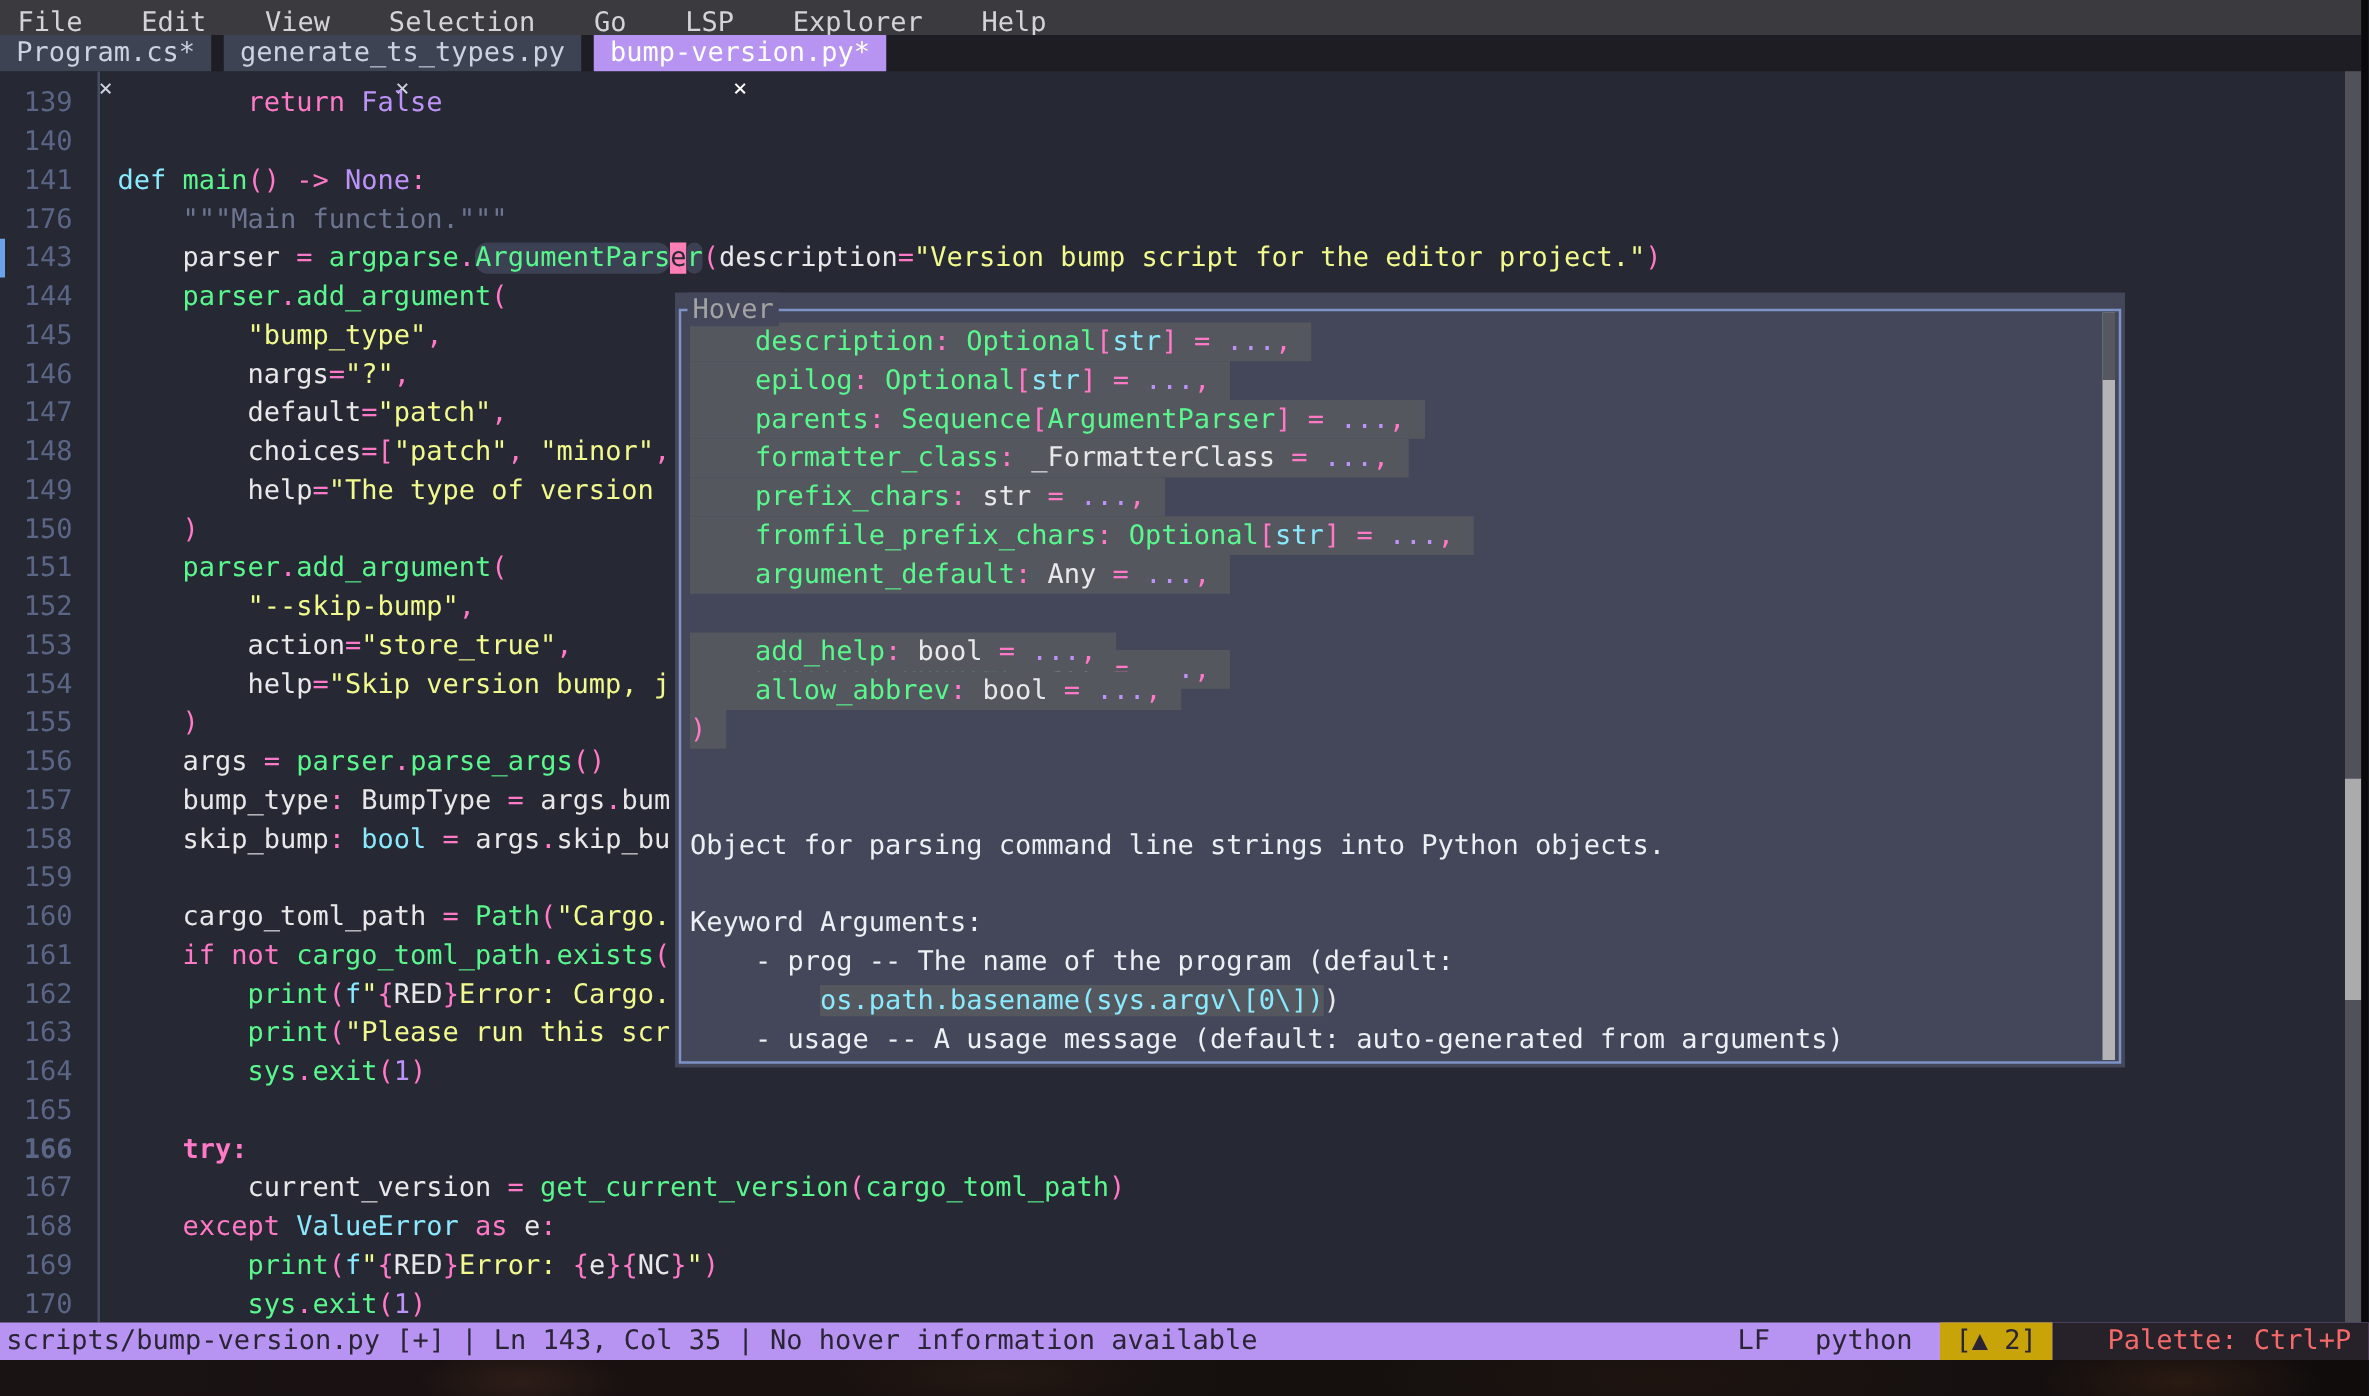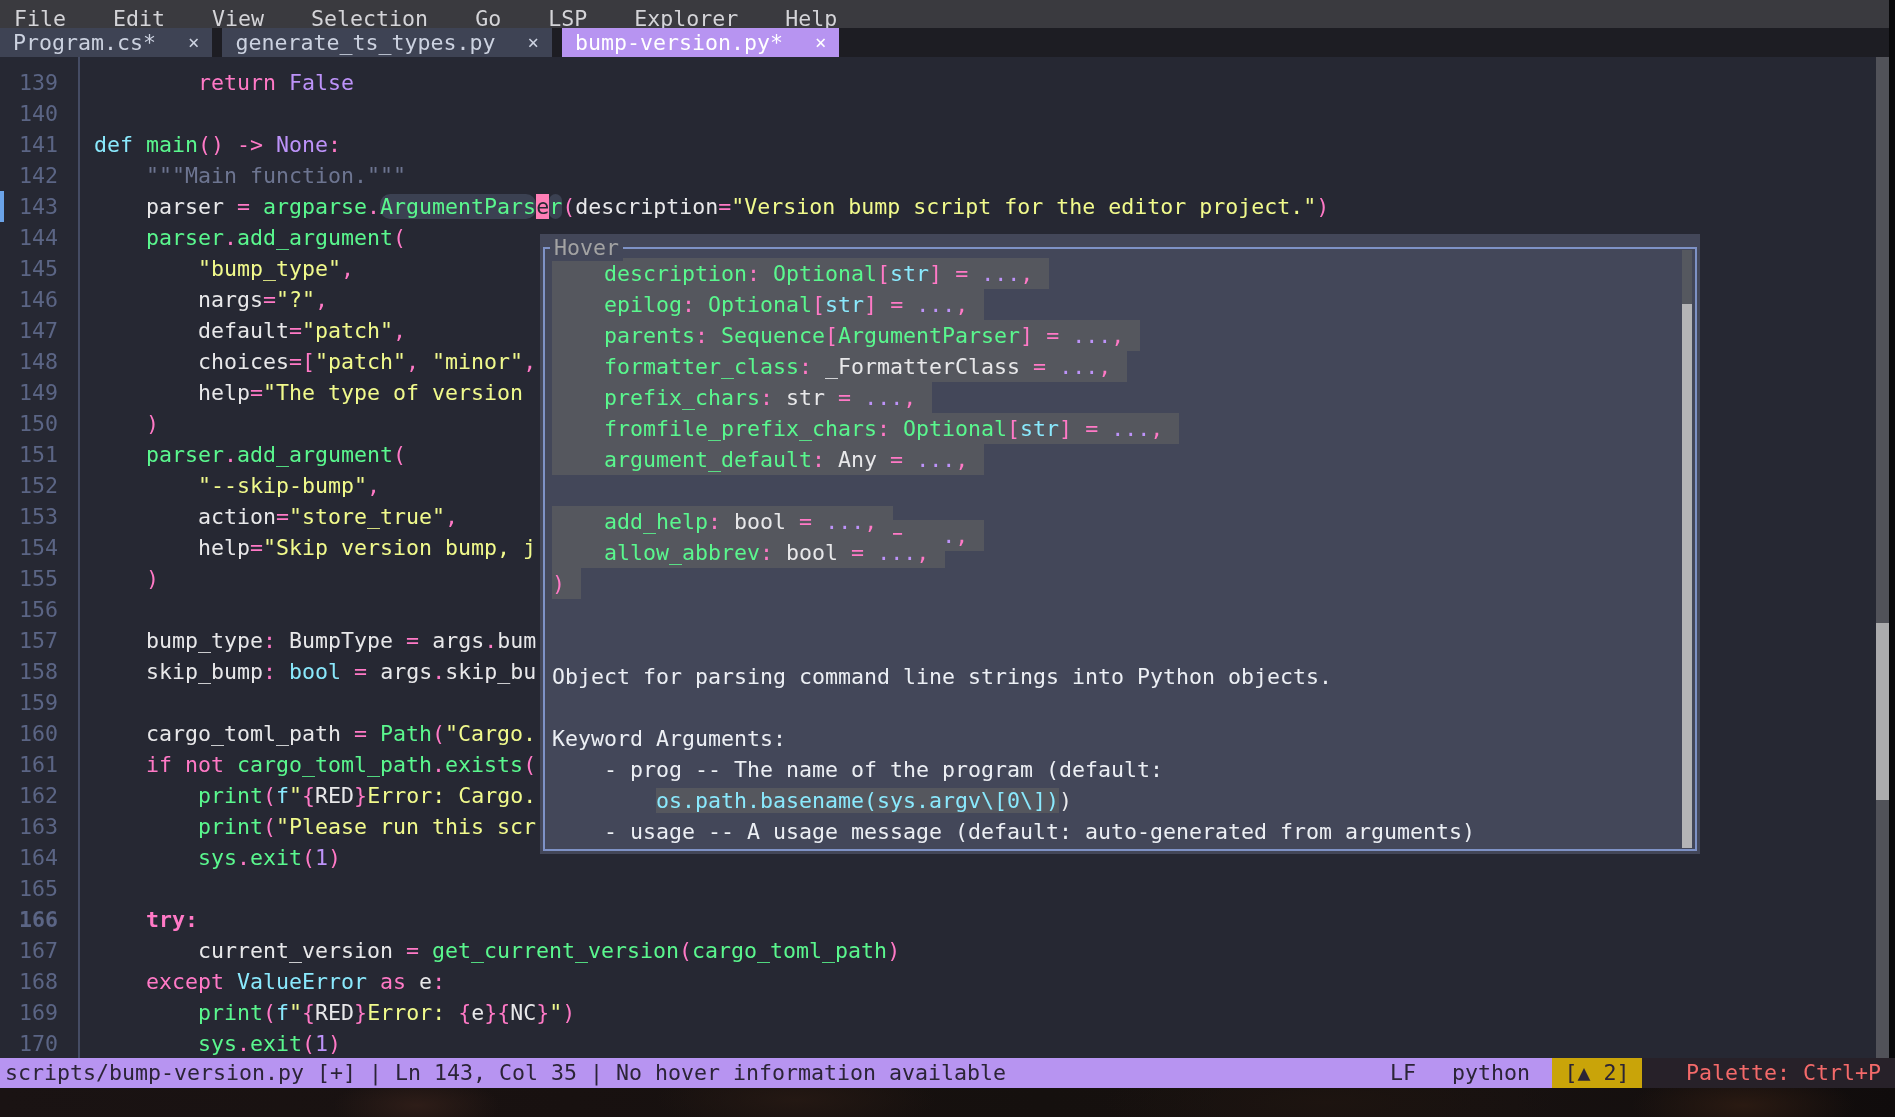--- a/index.html
+++ b/index.html
@@ -13,22 +13,22 @@
   
   .menubar{ position:absolute; left:0; top:0; width:1889px; height:38px;
     background:#3a3a3f; display:flex; align-items:center; column-gap:47px;
     padding-left:14px; color:#d4d4d8; line-height:28px; }
   .menu-item{ cursor:default; white-space:pre; }
   .menu-item .hk{ text-decoration:underline; text-underline-offset:4px; }
   
   .tabbar{ position:absolute; left:0; top:28px; width:1889px; height:29px;
     background:#1d1d23; display:flex; }
   .tab{ height:29px; display:flex; align-items:center; padding:0 13px;
-    column-gap:32px; background:#3e4354; color:#ccd2e0; margin-right:10px;
-    line-height:29px; white-space:pre; }
+    column-gap:4px; background:#3e4354; color:#ccd2e0; margin-right:10px;
+    line-height:29px; white-space:pre;flex-direction:column; }
   .tab.active{ background:#b794f1; color:#ffffff; }
   .tab .close{ font-size:19px; }
   
   .codearea{ position:absolute; left:0; top:57px; width:1889px; height:1001px; overflow:hidden; }
   .gutter-sep{ position:absolute; left:78px; top:0; width:2px; height:100%; background:#454c64; }
   .curline-bar{ position:absolute; left:0; width:4px; height:31px; background:#6ba3e8; }
   .row{ position:absolute; left:0; height:31px; width:100%; }
   .num{ position:absolute; left:0; top:0; width:58px; text-align:right;
         line-height:31px; color:#5b6585; }
   .code{ position:absolute; left:94px; top:0; line-height:31px; white-space:pre; }
@@ -104,21 +104,21 @@
       </div>
       <div class="row" style="top: 41px;">
         <span class="num">140</span>
         <span class="code"></span>
       </div>
       <div class="row" style="top: 72px;">
         <span class="num">141</span>
         <span class="code"><span class="c-c">def</span><span class="c-w"> </span><span class="c-g">main</span><span class="c-p">()</span><span class="c-p"> -&gt;</span><span class="c-w"> </span><span class="c-u">None</span><span class="c-p">:</span></span>
       </div>
       <div class="row" style="top: 103px;">
-        <span class="num">142</span>
+        <span class="num">176</span>
         <span class="code"><span class="c-d">    """Main function."""</span></span>
       </div>
       <div class="row" style="top: 134px;">
         <span class="num">143</span>
         <span class="code"><span class="c-w">    </span><span class="c-w">parser</span><span class="c-w"> </span><span class="c-p">=</span><span class="c-w"> </span><span class="c-g">argparse</span><span class="c-p">.</span><span class="c-g sel">ArgumentPars</span><span class="c-g cur">e</span><span class="c-g sel">r</span><span class="c-p">(</span><span class="c-w">description</span><span class="c-p">=</span><span class="c-y">"Version bump script for the editor project."</span><span class="c-p">)</span></span>
       </div>
       <div class="row" style="top: 165px;">
         <span class="num">144</span>
         <span class="code"><span class="c-w">    </span><span class="c-g">parser</span><span class="c-p">.</span><span class="c-g">add_argument</span><span class="c-p">(</span></span>
       </div>
@@ -161,20 +161,21 @@
       <div class="row" style="top: 475px;">
         <span class="num">154</span>
         <span class="code"><span class="c-w">        </span><span class="c-w">help</span><span class="c-p">=</span><span class="c-y">"Skip version bump, j</span></span>
       </div>
       <div class="row" style="top: 506px;">
         <span class="num">155</span>
         <span class="code"><span class="c-w">    </span><span class="c-p">)</span></span>
       </div>
       <div class="row" style="top: 537px;">
         <span class="num">156</span>
+        <span class="code"><span class="c-w">    </span><span class="c-w">args</span><span class="c-w"> </span><span class="c-p">=</span><span class="c-w"> </span><span class="c-g">parser</span><span class="c-p">.</span><span class="c-g">parse_args</span><span class="c-p">()</span></span>
       </div>
       <div class="row" style="top: 568px;">
         <span class="num">157</span>
         <span class="code"><span class="c-w">    </span><span class="c-w">bump_type</span><span class="c-p">:</span><span class="c-w"> </span><span class="c-w">BumpType</span><span class="c-w"> </span><span class="c-p">=</span><span class="c-w"> </span><span class="c-w">args</span><span class="c-p">.</span><span class="c-w">bum</span></span>
       </div>
       <div class="row" style="top: 599px;">
         <span class="num">158</span>
         <span class="code"><span class="c-w">    </span><span class="c-w">skip_bump</span><span class="c-p">:</span><span class="c-w"> </span><span class="c-c">bool</span><span class="c-w"> </span><span class="c-p">=</span><span class="c-w"> </span><span class="c-w">args</span><span class="c-p">.</span><span class="c-w">skip_bu</span></span>
       </div>
       <div class="row" style="top: 630px;">

